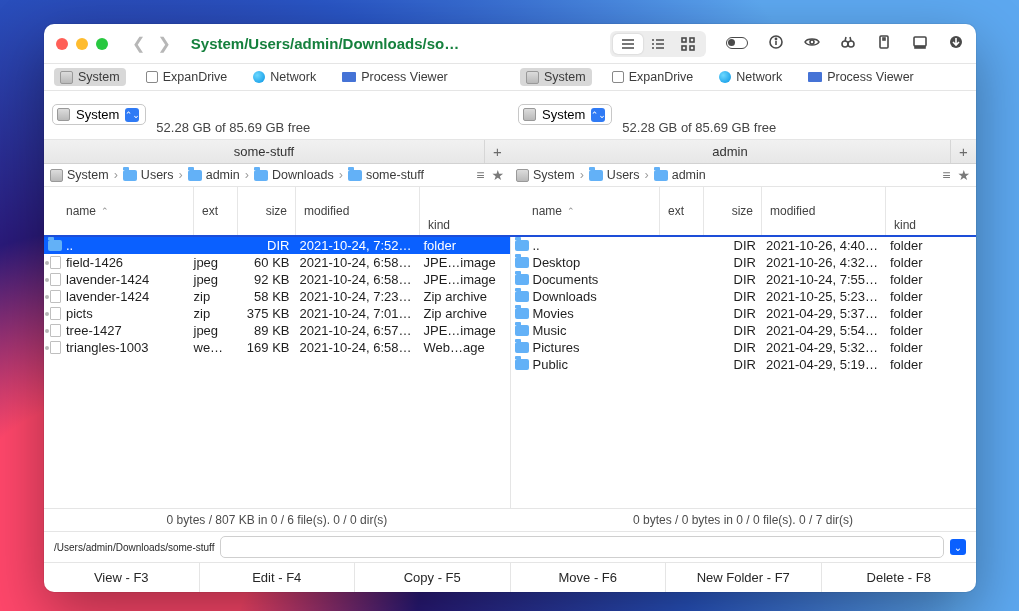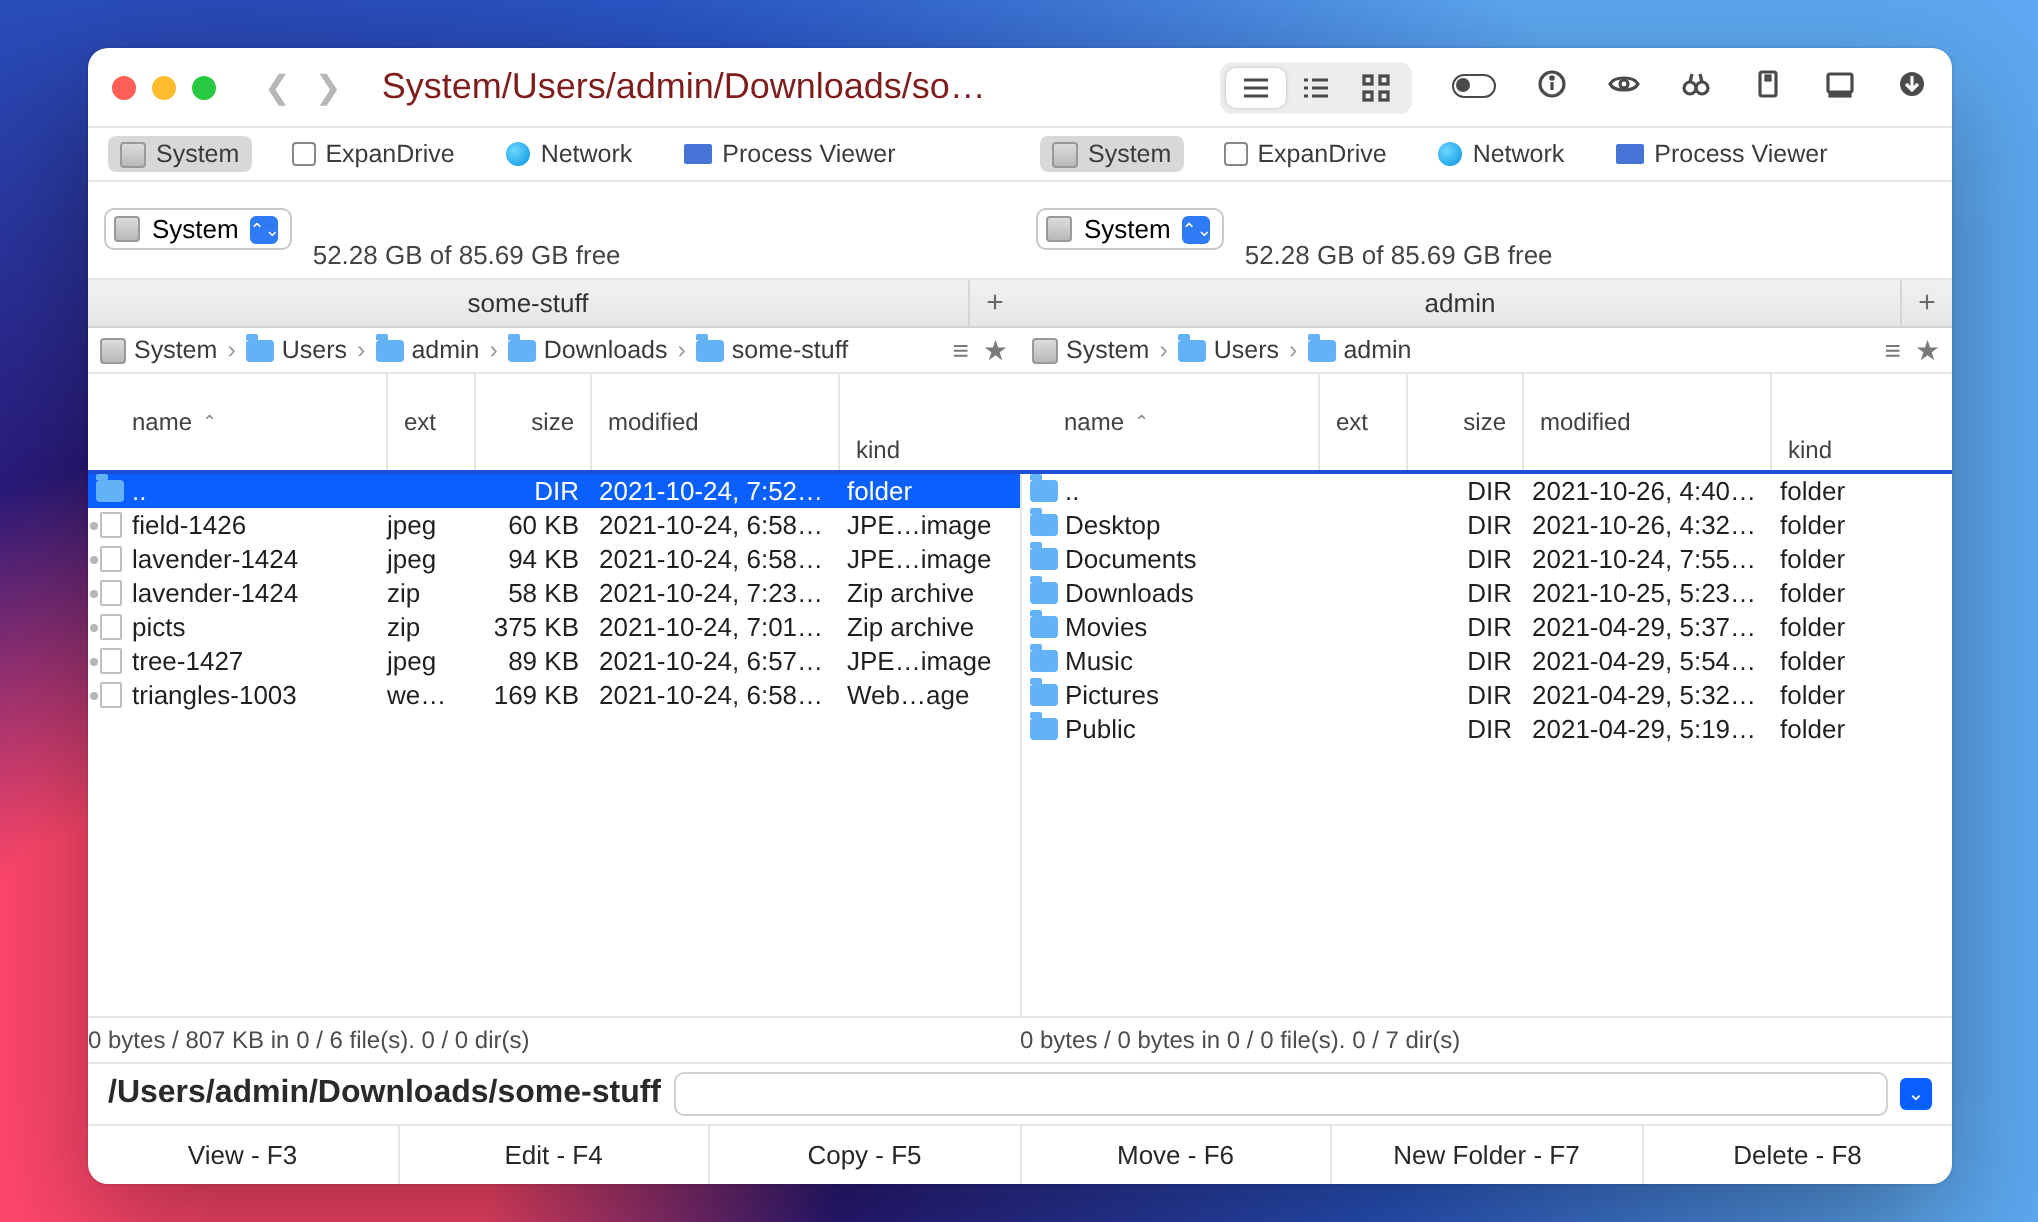--- a/index.html
+++ b/index.html
@@ -5,21 +5,21 @@
 * { box-sizing: border-box; margin: 0; padding: 0; font-family: -apple-system, "Helvetica Neue", Arial, sans-serif; }
 body { background: radial-gradient(circle at 10% 90%, #ff476b 0%, #ff476b 14%, #2a1a7a 30%, #2955c4 55%, #5da8f0 80%); width: 1019px; height: 611px; overflow: hidden; }
 
 .window { position: absolute; left: 44px; top: 24px; width: 932px; height: 568px; background: #fff; border-radius: 10px; box-shadow: 0 22px 60px rgba(0,0,0,.35), 0 0 0 1px rgba(0,0,0,.05); display: flex; flex-direction: column; overflow: hidden; }
 .titlebar { height: 40px; display: flex; align-items: center; padding: 0 12px; gap: 8px; border-bottom: 1px solid #e5e5e5; }
 .traffic { display: flex; gap: 8px; }
 .tl { width: 12px; height: 12px; border-radius: 50%; }
 .tl.r { background: #ff5f57; } .tl.y { background: #febc2e; } .tl.g { background: #28c840; }
 .navbtns { display: flex; gap: 12px; margin-left: 16px; }
 .chev { color: #b7b7b7; font-size: 16px; cursor: default;}
-.title { margin-left: 12px; font-size: 18px; font-weight: 400; color: #7f1d1d; flex: 0 0 auto; }
+.title { margin-left: 12px; font-size: 15px; font-weight: 700; color: #15803d; flex: 0 0 auto; }
 .toolbar-icons { display: flex; align-items: center; gap: 20px; margin-left: auto; }
 .vbtns { background: #ededed; border-radius: 6px; padding: 3px; display: flex; gap: 0; }
 .vbtn { width: 30px; height: 20px; display: flex; align-items: center; justify-content: center; border-radius: 5px; }
 .vbtn.active { background: #fff; box-shadow: 0 0 2px rgba(0,0,0,.2); }
 .ticon { color: #4a4a4a; font-size: 14px; }
 .ticon .pill{ width:22px;height:12px;border:1.6px solid #4a4a4a;border-radius:7px;display:inline-block;position:relative;}
 .ticon .pill::after{content:"";position:absolute;width:7px;height:7px;background:#4a4a4a;border-radius:50%;left:1.3px;top:1.3px;}
 
 .tabrow { display:flex; border-bottom:1px solid #e5e5e5;}
 .tabside{ flex:1; display:flex; gap:14px; padding:4px 10px; align-items:center;}
@@ -69,23 +69,23 @@
 .row .ic{width:22px;display:flex;justify-content:center;}
 .row .nm{flex:1;padding-left:0;white-space:nowrap;overflow:hidden;text-overflow:ellipsis;}
 .row .ex{width:44px;}
 .row .sz{width:58px;text-align:right;padding-right:6px;}
 .row .md{width:124px;white-space:nowrap;overflow:hidden;text-overflow:ellipsis;padding-left:4px;}
 .row .kd{width:90px;white-space:nowrap;overflow:hidden;text-overflow:ellipsis;padding-left:4px;}
 .docicon{width:11px;height:13px;background:#fff;border:1px solid #bfbfbf;border-radius:1px;display:inline-block;position:relative;}
 .docicon.dot::after{content:"";position:absolute;left:-6px;top:4px;width:4px;height:4px;border-radius:50%;background:#b7b7b7;}
 
 .status-row{display:flex;border-top:1px solid #e5e5e5;}
-.status{flex:1;text-align:left;font-size:12px;color:#4c4c4c;padding:4px 0;}
+.status{flex:1;text-align:center;font-size:12px;color:#4c4c4c;padding:4px 0;}
 .pathrow{display:flex;align-items:center;border-top:1px solid #e5e5e5;padding:4px 10px;gap:6px;}
-.pathlabel{font-size:16px;color:#2a2a2a;white-space:nowrap;font-weight:bold;}
+.pathlabel{font-size:10px;color:#2a2a2a;white-space:nowrap;}
 .pathinput{flex:1;height:22px;border:1px solid #cfcfcf;border-radius:5px;background:#fff;}
 .pathcap{width:16px;height:16px;background:#0a60ff;border-radius:3px;display:flex;align-items:center;justify-content:center;color:#fff;font-size:10px;}
 
 .footer{display:flex;border-top:1px solid #e5e5e5;}
 .fbtn{flex:1;text-align:center;font-size:13px;color:#272727;padding:7px 0;border-right:1px solid #e5e5e5;}
 .fbtn:last-child{border-right:none;}
 
 svg.ico{width:16px;height:16px;stroke:#4a4a4a;fill:none;stroke-width:1.6;}
 </style>
 </head>
@@ -330,21 +330,21 @@
             <span class="sz">60 KB</span>
             <span class="md">2021-10-24, 6:58…</span>
             <span class="kd">JPE…image</span>
           </div>
           <div class="row">
             <span class="ic">
               <span class="docicon dot"></span>
             </span>
             <span class="nm">lavender-1424</span>
             <span class="ex">jpeg</span>
-            <span class="sz">94 KB</span>
+            <span class="sz">92 KB</span>
             <span class="md">2021-10-24, 6:58…</span>
             <span class="kd">JPE…image</span>
           </div>
           <div class="row">
             <span class="ic">
               <span class="docicon dot"></span>
             </span>
             <span class="nm">lavender-1424</span>
             <span class="ex">zip</span>
             <span class="sz">58 KB</span>

